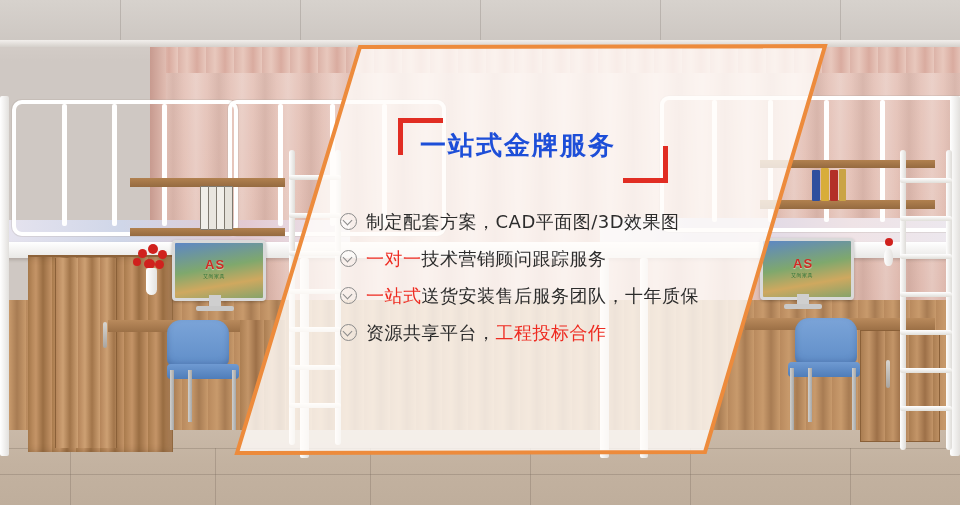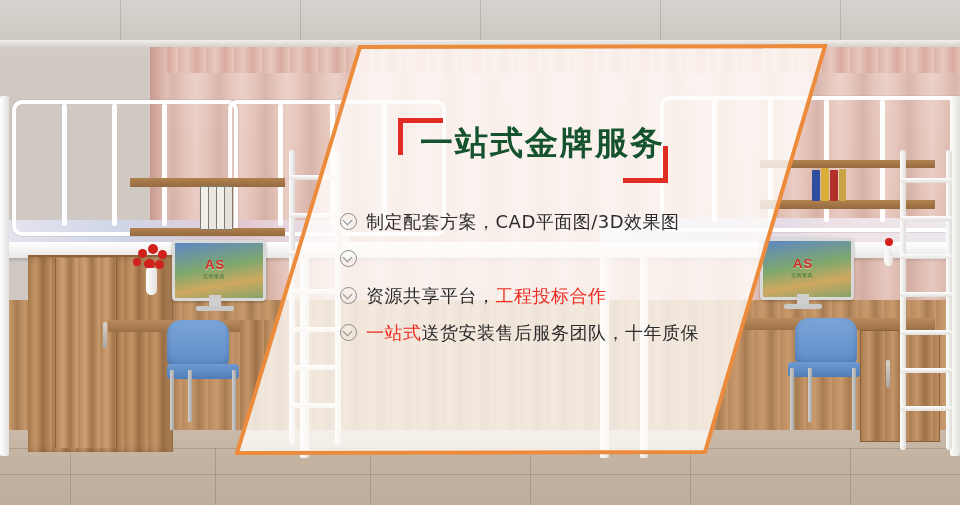--- a/index.html
+++ b/index.html
@@ -95,23 +95,23 @@
   #panel{position:absolute;left:0;top:0;width:960px;height:505px;}
   #panelfill{position:absolute;left:0;top:0;width:960px;height:505px;
         background:rgba(255,252,250,.80);
         -webkit-clip-path:polygon(360px 47px,825px 46px,705px 452px,237px 453px);
         clip-path:polygon(360px 47px,825px 46px,705px 452px,237px 453px);}
   #panelborder{position:absolute;left:0;top:0;}
 
   
   #content{position:absolute;left:0;top:0;width:960px;height:505px;}
   #titlewrap{position:absolute;left:398px;top:118px;width:265px;height:62px;}
-  #title{position:absolute;left:22px;top:8px;font-size:33px;font-weight:bold;color:#14532d;
+  #title{position:absolute;left:22px;top:8px;font-size:26px;font-weight:bold;color:#1d4ed8;
         letter-spacing:2px;line-height:40px;white-space:nowrap;
-        font-family:Liberation Mono, monospace;}
+        font-family:Liberation Serif, serif;}
   .brk{position:absolute;}
   #brk-tl{left:0;top:0;width:40px;height:32px;border-top:5px solid #e12d23;border-left:5px solid #e12d23;}
   #brk-br{left:225px;top:28px;width:40px;height:32px;border-bottom:5px solid #e12d23;border-right:5px solid #e12d23;}
 
   #list{position:absolute;left:340px;top:203px;width:420px;}
   .li{position:relative;height:37px;display:flex;align-items:center;white-space:nowrap;}
   .bullet{width:15px;height:15px;border:1.3px solid #8b8b8b;border-radius:50%;
         margin-right:9px;flex:0 0 auto;position:relative;}
   .bullet:after{content:"";position:absolute;left:3.2px;top:2.6px;width:6px;height:6px;
         border-right:1.3px solid #8b8b8b;border-bottom:1.3px solid #8b8b8b;
@@ -277,27 +277,28 @@
     <div id="list">
 
 
       <div class="li">
         <span class="bullet"></span>
         <span class="litext"><span>制定配套方案，CAD平面图/3D效果图</span></span>
       </div>
 
       <div class="li">
         <span class="bullet"></span>
+        <span class="litext"><span class="hl">一对一</span><span>技术营销顾问跟踪服务</span></span>
+      </div>
+
+      <div class="li">
+        <span class="bullet"></span>
+        <span class="litext"><span class="hl">一站式</span><span>送货安装售后服务团队，十年质保</span></span>
       </div>
 
       <div class="li">
         <span class="bullet"></span>
         <span class="litext"><span>资源共享平台，</span><span class="hl">工程投标合作</span></span>
       </div>
 
-      <div class="li">
-        <span class="bullet"></span>
-        <span class="litext"><span class="hl">一站式</span><span>送货安装售后服务团队，十年质保</span></span>
-      </div>
-
     </div>
   </div>
 </div>
 
 </body></html>

